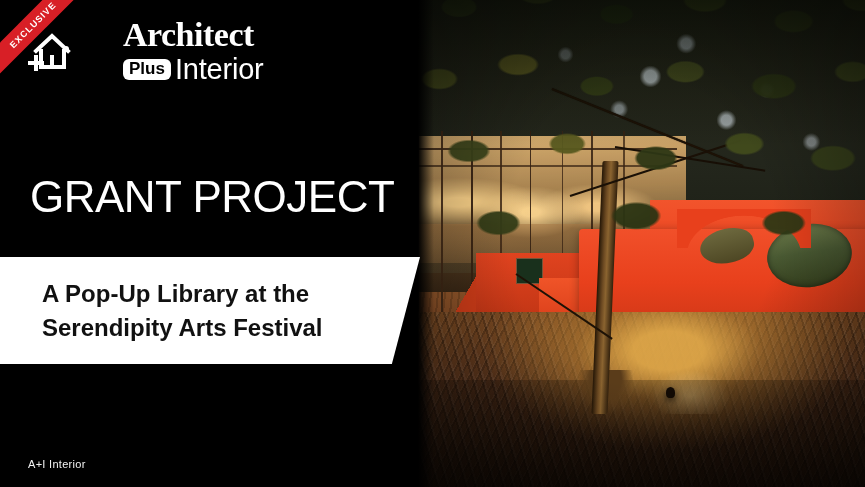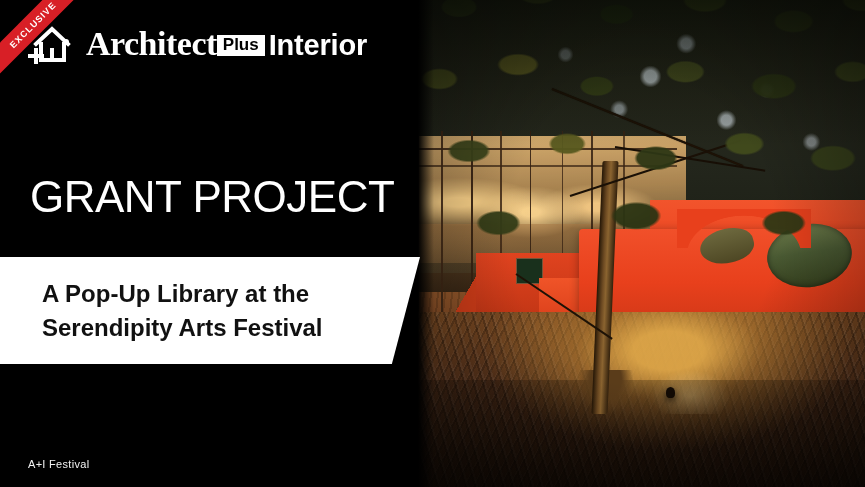--- a/index.html
+++ b/index.html
@@ -269,47 +269,47 @@
   #logo {
     position: absolute;
     left: 26px;
     top: 18px;
     display: flex;
     align-items: center;
     gap: 8px;
     z-index: 4;
   }
   #logo-mark { width: 52px; height: 52px; display: block; }
-  #logo-words { display: flex; flex-direction: row; line-height: 1; }
+  #logo-words { display: flex; flex-direction: column; line-height: 1; margin-left: 37px; }
   #logo-architect {
     color: #ffffff;
     font-family: "Liberation Serif", serif;
     font-weight: 700;
     font-size: 34px;
     letter-spacing: -0.5px;
   }
   #logo-row2 {
     display: flex;
     align-items: center;
     gap: 4px;
     margin-top: 3px;
   }
   #logo-plus {
     background: #ffffff;
     color: #000000;
     font-weight: 700;
     font-size: 17px;
     padding: 1px 6px 2px 6px;
-    border-radius: 0;
+    border-radius: 6px;
     line-height: 1.05;
   }
   #logo-interior {
     color: #ffffff;
     font-size: 29px;
-    font-weight: 700;
+    font-weight: 400;
     letter-spacing: -0.2px;
   }
 
   
   #headline {
     position: absolute;
     left: 30px;
     top: 172px;
     color: #ffffff;
     font-size: 44px;
@@ -420,16 +420,16 @@
         </div>
       </div>
     </div>
 
     <div id="headline">GRANT PROJECT</div>
 
     <div id="subtitle-panel">
       <div id="subtitle">A Pop-Up Library at the Serendipity Arts Festival</div>
     </div>
 
-    <div id="caption">A+I Festival</div>
+    <div id="caption">A+I Interior</div>
   </div>
 
 </div>
 
 </body></html>

